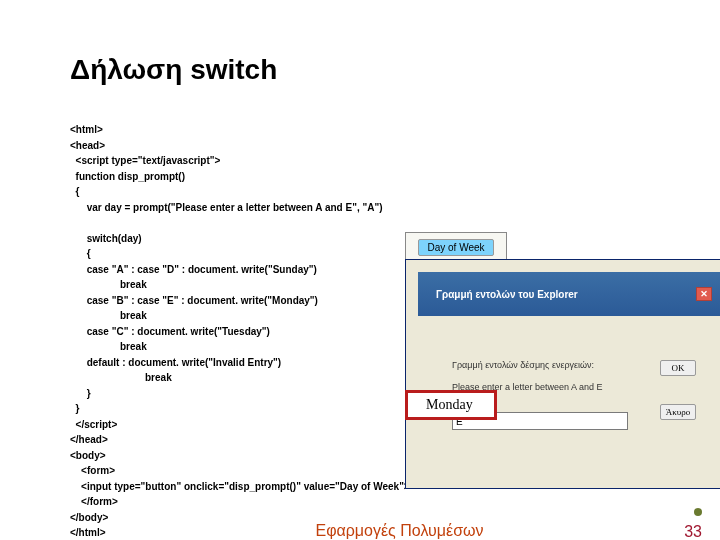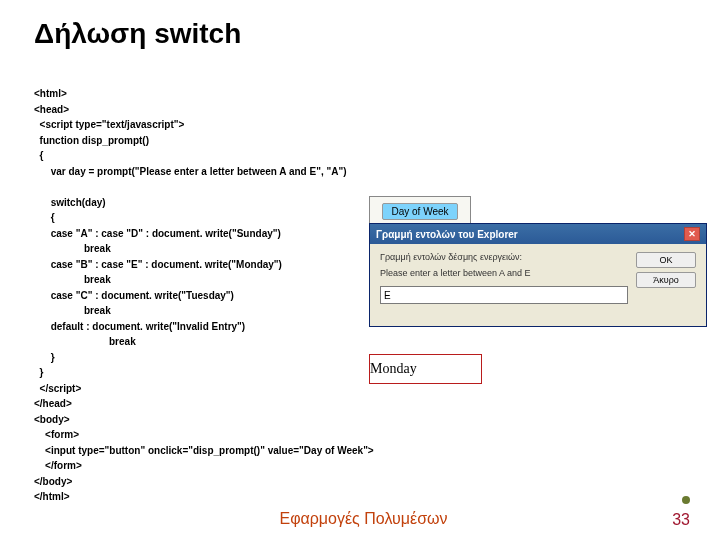--- a/index.html
+++ b/index.html
@@ -1,15 +1,15 @@
 <!DOCTYPE html>
 <html><head>
 <meta charset="utf-8">
 <style>
-  * { box-sizing: border-box; margin: 0; padding: 0; }
+  * { box-sizing: border-box; margin: 12px; padding: 0; }
   body {
     width: 720px;
     height: 540px;
     background: #fff;
     font-family: Arial, sans-serif;
     position: relative;
     overflow: hidden;
   }
   .title {
     position: absolute;
@@ -93,32 +93,33 @@
     padding: 1px 3px;
   }
   .dlg-btns { display: flex; flex-direction: column; gap: 4px; width: 60px; }
   .dlg-btn {
     font-size: 9px;
     padding: 2px 4px;
     border: 1px solid #999;
     background: #efefef;
     border-radius: 2px;
     text-align: center;
+    font-family: Liberation Serif, serif;
   }
   .output-frame {
     position: absolute;
     left: 369px;
     top: 354px;
-    width: 113px;
+    width: 92px;
     height: 30px;
-    border: 1px solid #b91c1c;
+    border: 3px solid #b91c1c;
     background: #fff;
     display: flex;
     align-items: center;
-    padding-left: 0;
+    padding-left: 6px;
     font-family: "Times New Roman", serif;
     font-size: 14px;
   }
   .footer {
     position: absolute;
     left: 0;
     bottom: 12px;
     width: 100%;
     text-align: center;
     font-size: 16px;

